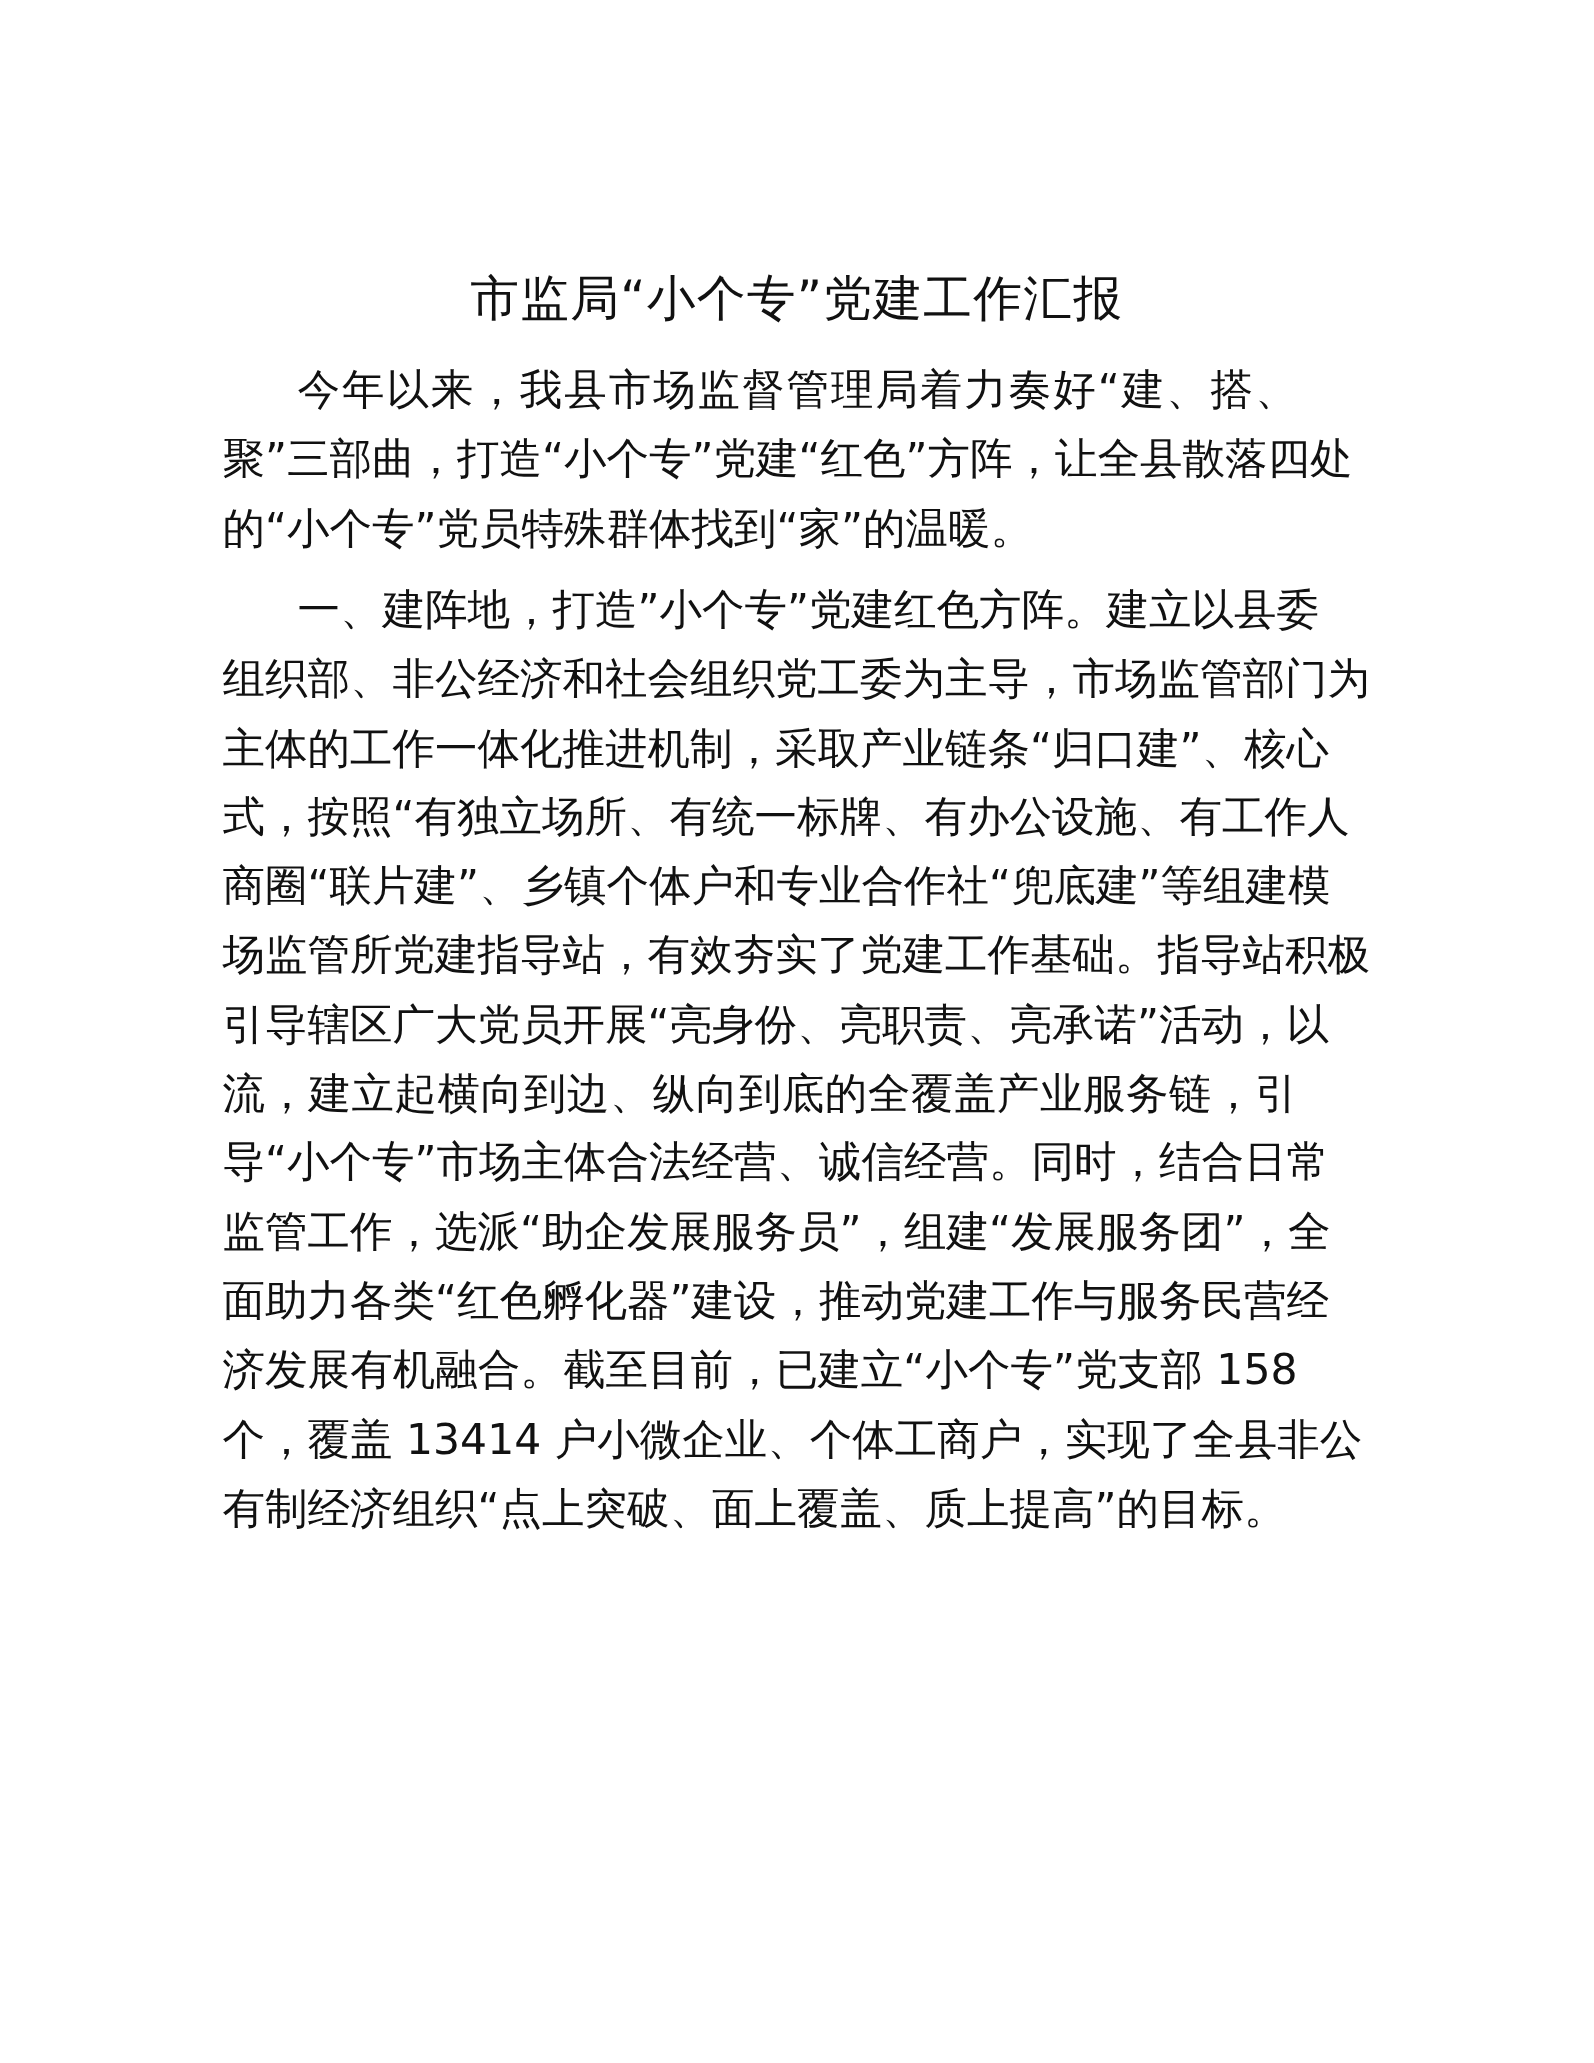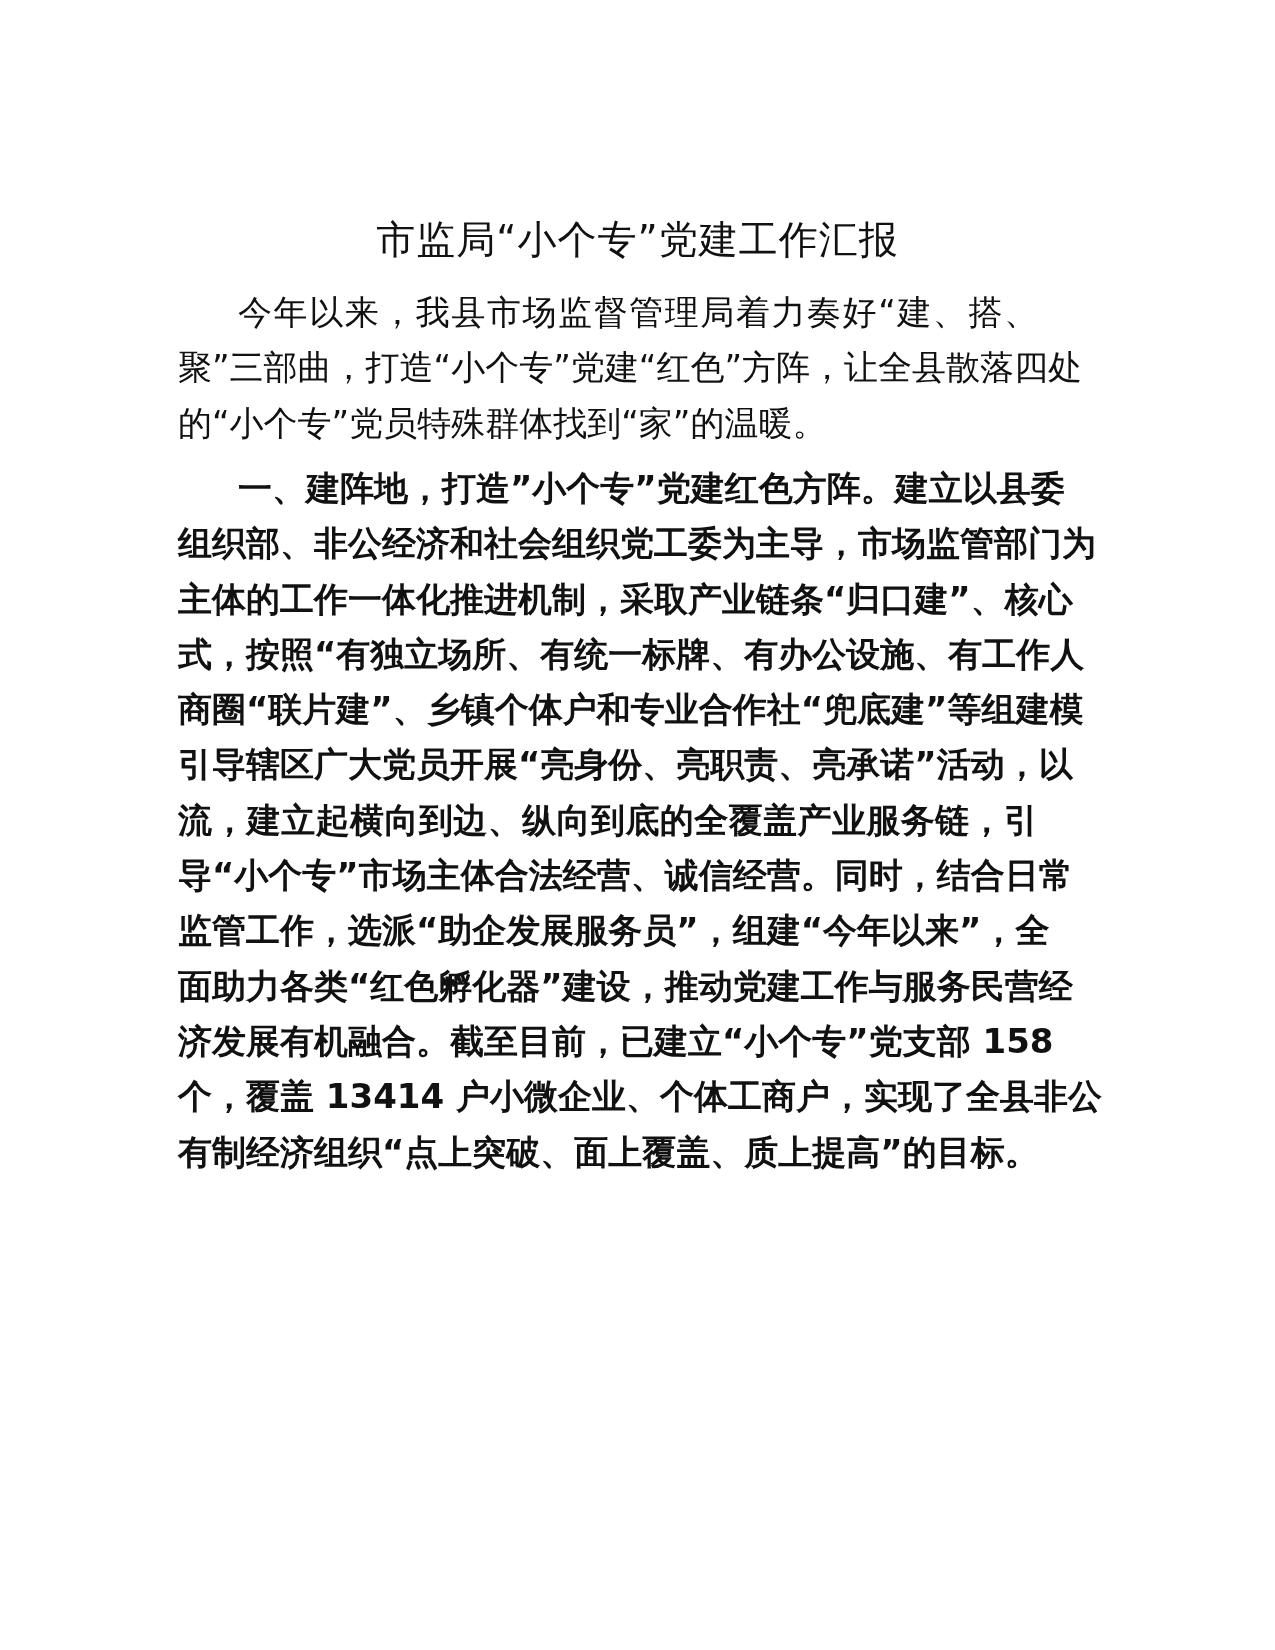--- a/index.html
+++ b/index.html
@@ -49,44 +49,45 @@
     text-align: justify;
     text-align-last: justify;
   }
   .line.last {
     text-align-last: left;
   }
   .line.indent {
     padding-left: 60px;
   }
   #p1 { top: 285px; }
-  #p2 { top: 461px; font-weight: bold; }
+  #p2 { top: 461px; }
 </style>
 </head>
 <body>
 
 <div class="page">
 
   <h1 class="title">市监局“小个专”党建工作汇报</h1>
 
   <div class="para" id="p1">
     <span class="line indent">今年以来，我县市场监督管理局着力奏好“建、搭、</span>
     <span class="line">聚”三部曲，打造“小个专”党建“红色”方阵，让全县散落四处</span>
     <span class="line last">的“小个专”党员特殊群体找到“家”的温暖。</span>
   </div>
 
   <div class="para" id="p2">
     <span class="line indent">一、建阵地，打造”小个专”党建红色方阵。建立以县委</span>
     <span class="line">组织部、非公经济和社会组织党工委为主导，市场监管部门为</span>
     <span class="line">主体的工作一体化推进机制，采取产业链条“归口建”、核心</span>
     <span class="line">式，按照“有独立场所、有统一标牌、有办公设施、有工作人</span>
     <span class="line">商圈“联片建”、乡镇个体户和专业合作社“兜底建”等组建模</span>
+    <span class="line">场监管所党建指导站，有效夯实了党建工作基础。指导站积极</span>
     <span class="line">引导辖区广大党员开展“亮身份、亮职责、亮承诺”活动，以</span>
     <span class="line">流，建立起横向到边、纵向到底的全覆盖产业服务链，引</span>
     <span class="line">导“小个专”市场主体合法经营、诚信经营。同时，结合日常</span>
-    <span class="line">监管工作，选派“助企发展服务员”，组建“今年以来”，全</span>
+    <span class="line">监管工作，选派“助企发展服务员”，组建“发展服务团”，全</span>
     <span class="line">面助力各类“红色孵化器”建设，推动党建工作与服务民营经</span>
     <span class="line">济发展有机融合。截至目前，已建立“小个专”党支部 158</span>
     <span class="line">个，覆盖 13414 户小微企业、个体工商户，实现了全县非公</span>
     <span class="line last">有制经济组织“点上突破、面上覆盖、质上提高”的目标。</span>
   </div>
 
 </div>
 
 </body></html>

